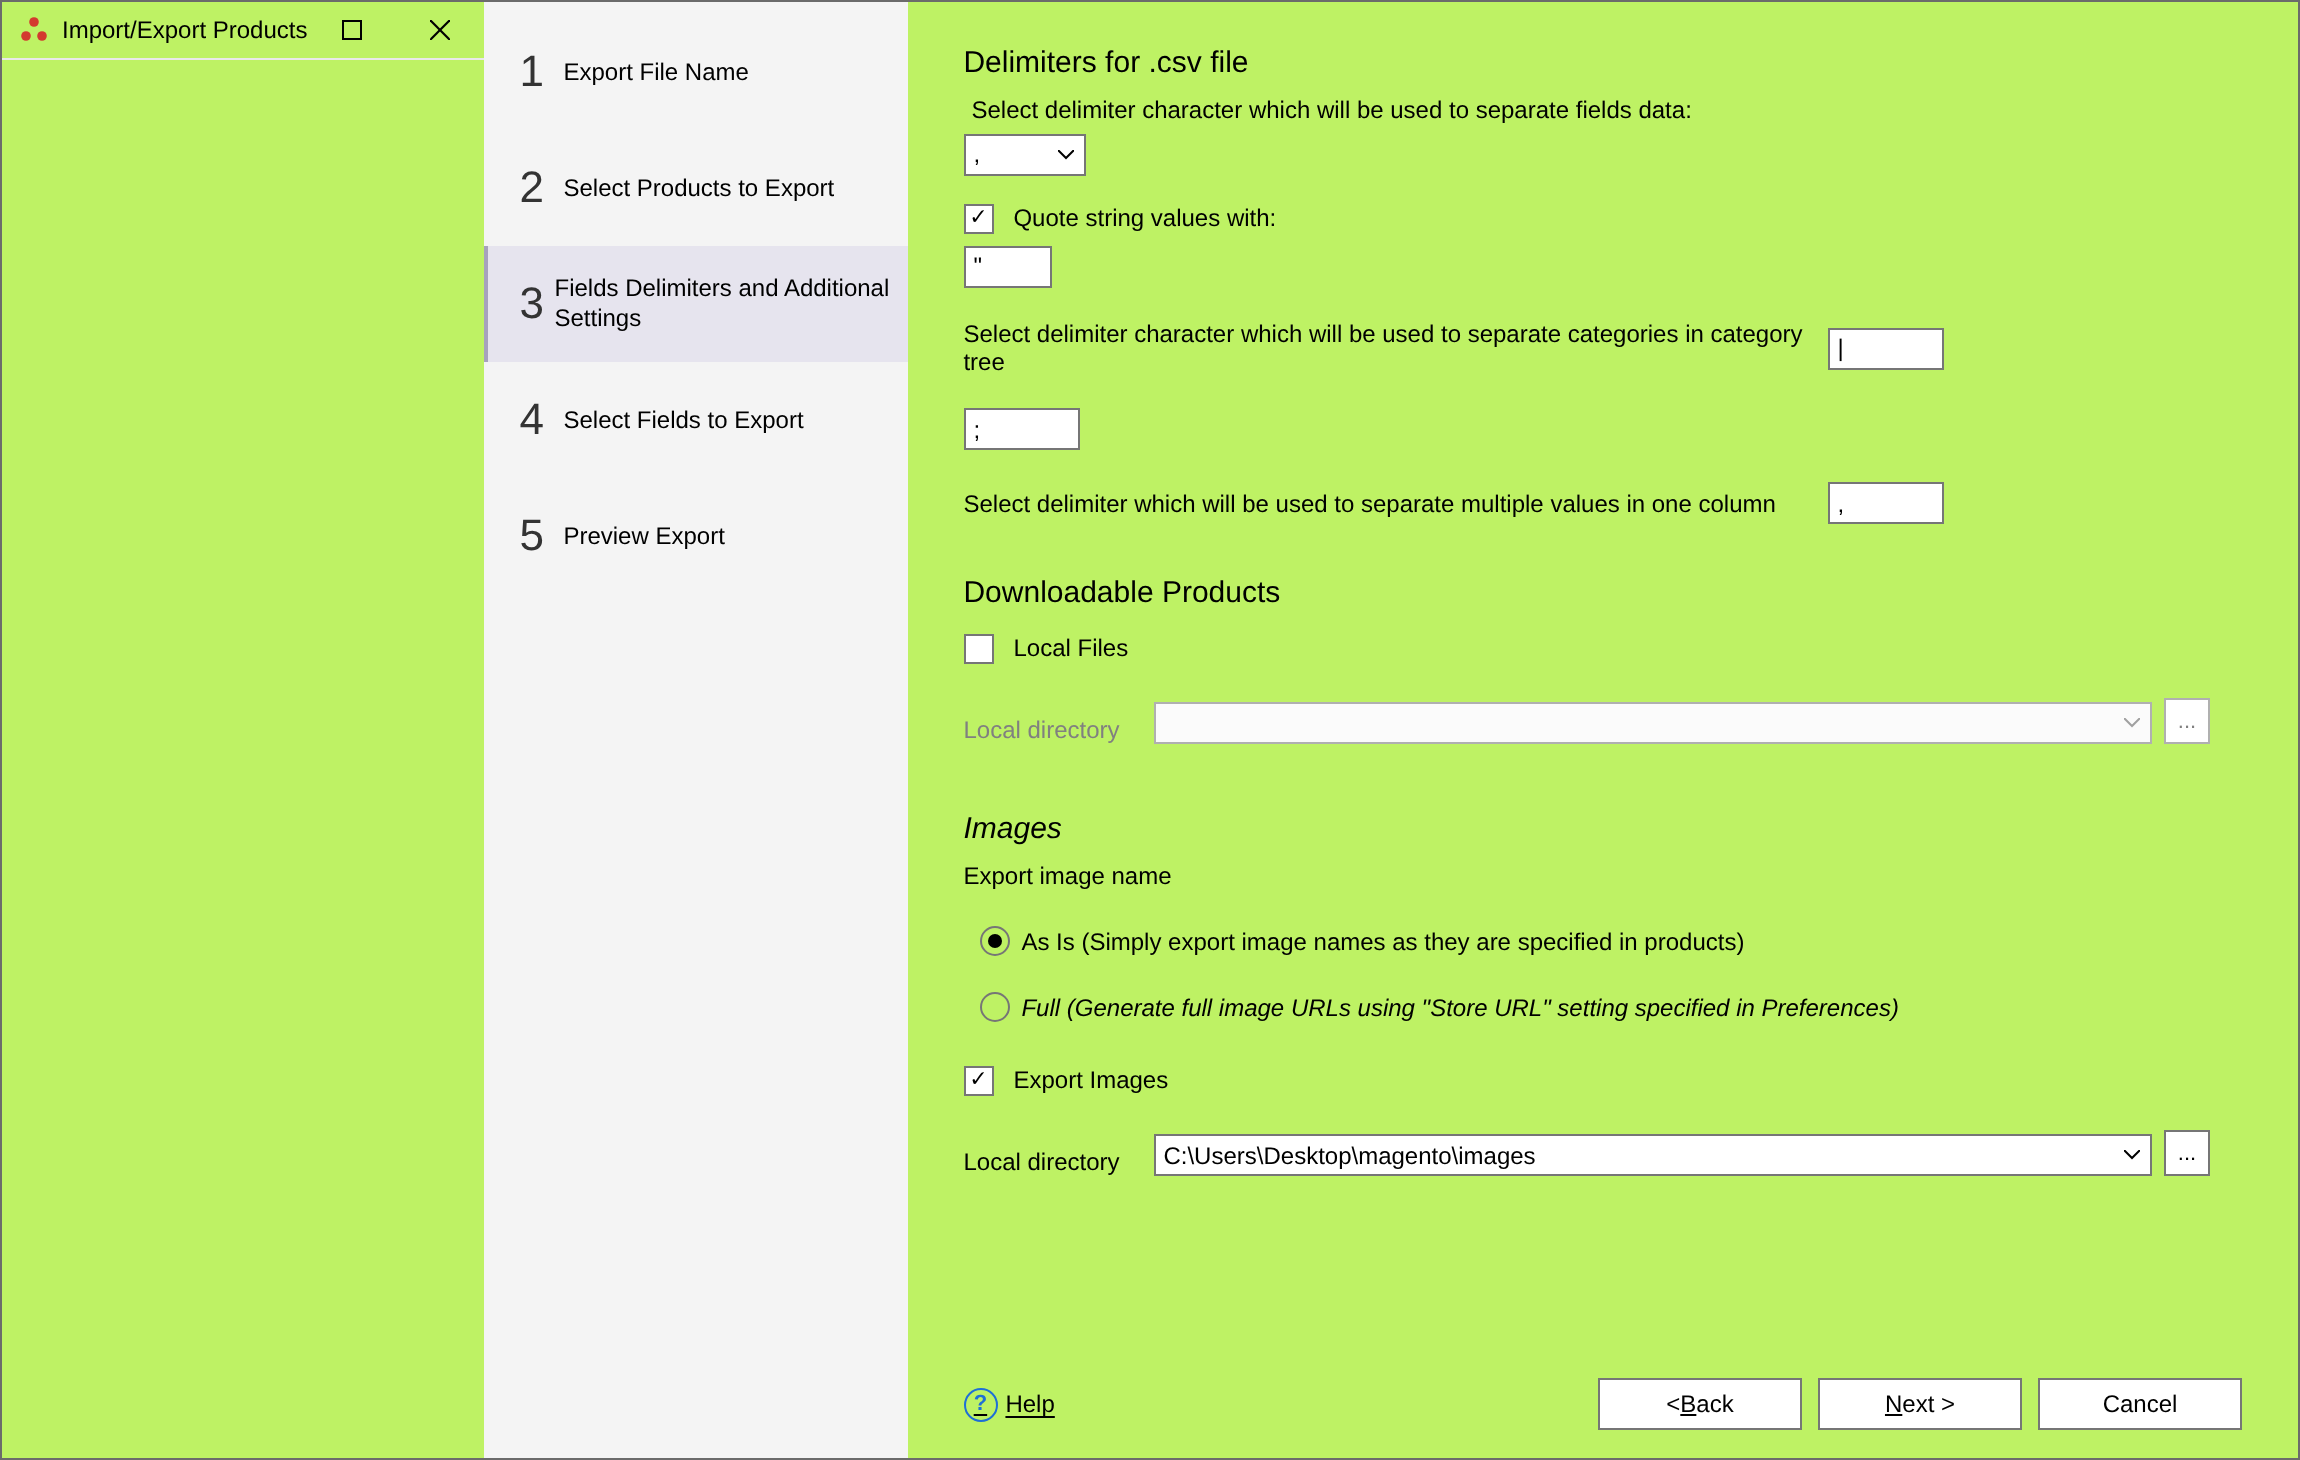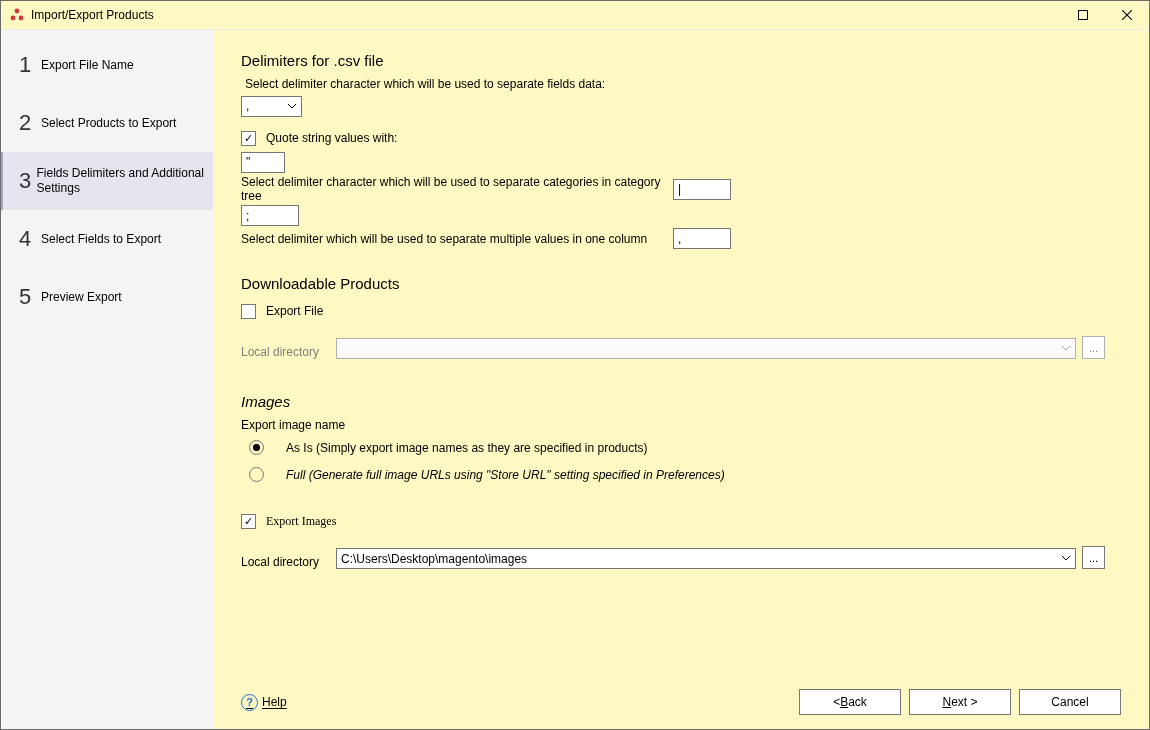--- a/index.html
+++ b/index.html
@@ -8,22 +8,22 @@
     font-family: "Segoe UI", Tahoma, Arial, sans-serif;
     font-size: 12px;
     background: #ffffff;
     color: #000000;
     overflow: hidden;
   }
   .window {
     width: 1148px; height: 728px;
     border: 1px solid #6b6b6b;
     display: flex;
-    flex-direction: column;
-    background: #fef9c3;
+    flex-direction: row;
+    background: #bef264;
   }
   .titlebar {
     height: 28px;
     display: flex;
     align-items: center;
     border-bottom: 1px solid #e9e9e9;
   }
   .titlebar .app-icon {
     width: 16px; height: 16px;
     margin-left: 8px;
@@ -152,21 +152,21 @@
   }
   .radio.checked::after {
     content: "";
     width: 7px; height: 7px;
     background: #000;
     border-radius: 50%;
   }
   .detail-row {
     display: flex;
     align-items: center;
-    margin: 2px 0;
+    margin: 16px 0;
   }
   .detail-row .lbl {
     width: 432px;
     font-size: 12px;
   }
   .dir-row {
     display: flex;
     align-items: flex-end;
     margin-top: 6px;
   }
@@ -248,23 +248,22 @@
     justify-content: center;
     margin-left: 8px;
     font-size: 12px;
     padding: 0 8px;
   }
   .btn .mn { text-decoration: underline; text-underline-offset: 1px; }
 
   .radio-row {
     display: flex;
     align-items: center;
-    margin: 8px 0;
+    margin: 18px 0;
     padding-left: 8px;
-    gap: 16px;
   }
 
   svg { display: block; }
 </style>
 </head>
 <body>
 
 <div class="window">
 
   <div class="titlebar">
@@ -355,21 +354,21 @@
       <div class="detail-row">
         <span class="lbl">Select delimiter which will be used to separate multiple values in one column</span>
         <div class="text-input tiny">
           <span>,</span>
         </div>
       </div>
 
       <h2 class="section" style="margin-top:26px;">Downloadable Products</h2>
       <div class="row">
         <span class="checkbox"></span>
-        <span>Export File</span>
+        <span>Local Files</span>
       </div>
       <div class="dir-row" style="margin-top:14px;">
         <span class="lbl grey">Local directory</span>
         <div class="dir-combo disabled">
           <span></span>
           <span class="caret">
             <svg width="8" height="5" viewBox="0 0 8 5">
                 <path d="M0 0 L4 4 L8 0" fill="none" stroke="#a0a0a0" stroke-width="1"></path>
               </svg>
           </span>
@@ -384,21 +383,21 @@
 
       <div class="radio-row">
         <span class="radio checked"></span>
         <span>As Is (Simply export image names as they are specified in products)</span>
       </div>
       <div class="radio-row" style="margin-top:12px;font-style:italic;">
         <span class="radio"></span>
         <span>Full (Generate full image URLs using "Store URL" setting specified in Preferences)</span>
       </div>
 
-      <div class="row" style="margin-top:28px;font-family:Liberation Serif, serif;">
+      <div class="row" style="margin-top:18px;">
         <span class="checkbox checked"></span>
         <span>Export Images</span>
       </div>
 
       <div class="dir-row" style="margin-top:14px;">
         <span class="lbl">Local directory</span>
         <div class="dir-combo">
           <span>C:\Users\Desktop\magento\images</span>
           <span class="caret">
             <svg width="8" height="5" viewBox="0 0 8 5">

